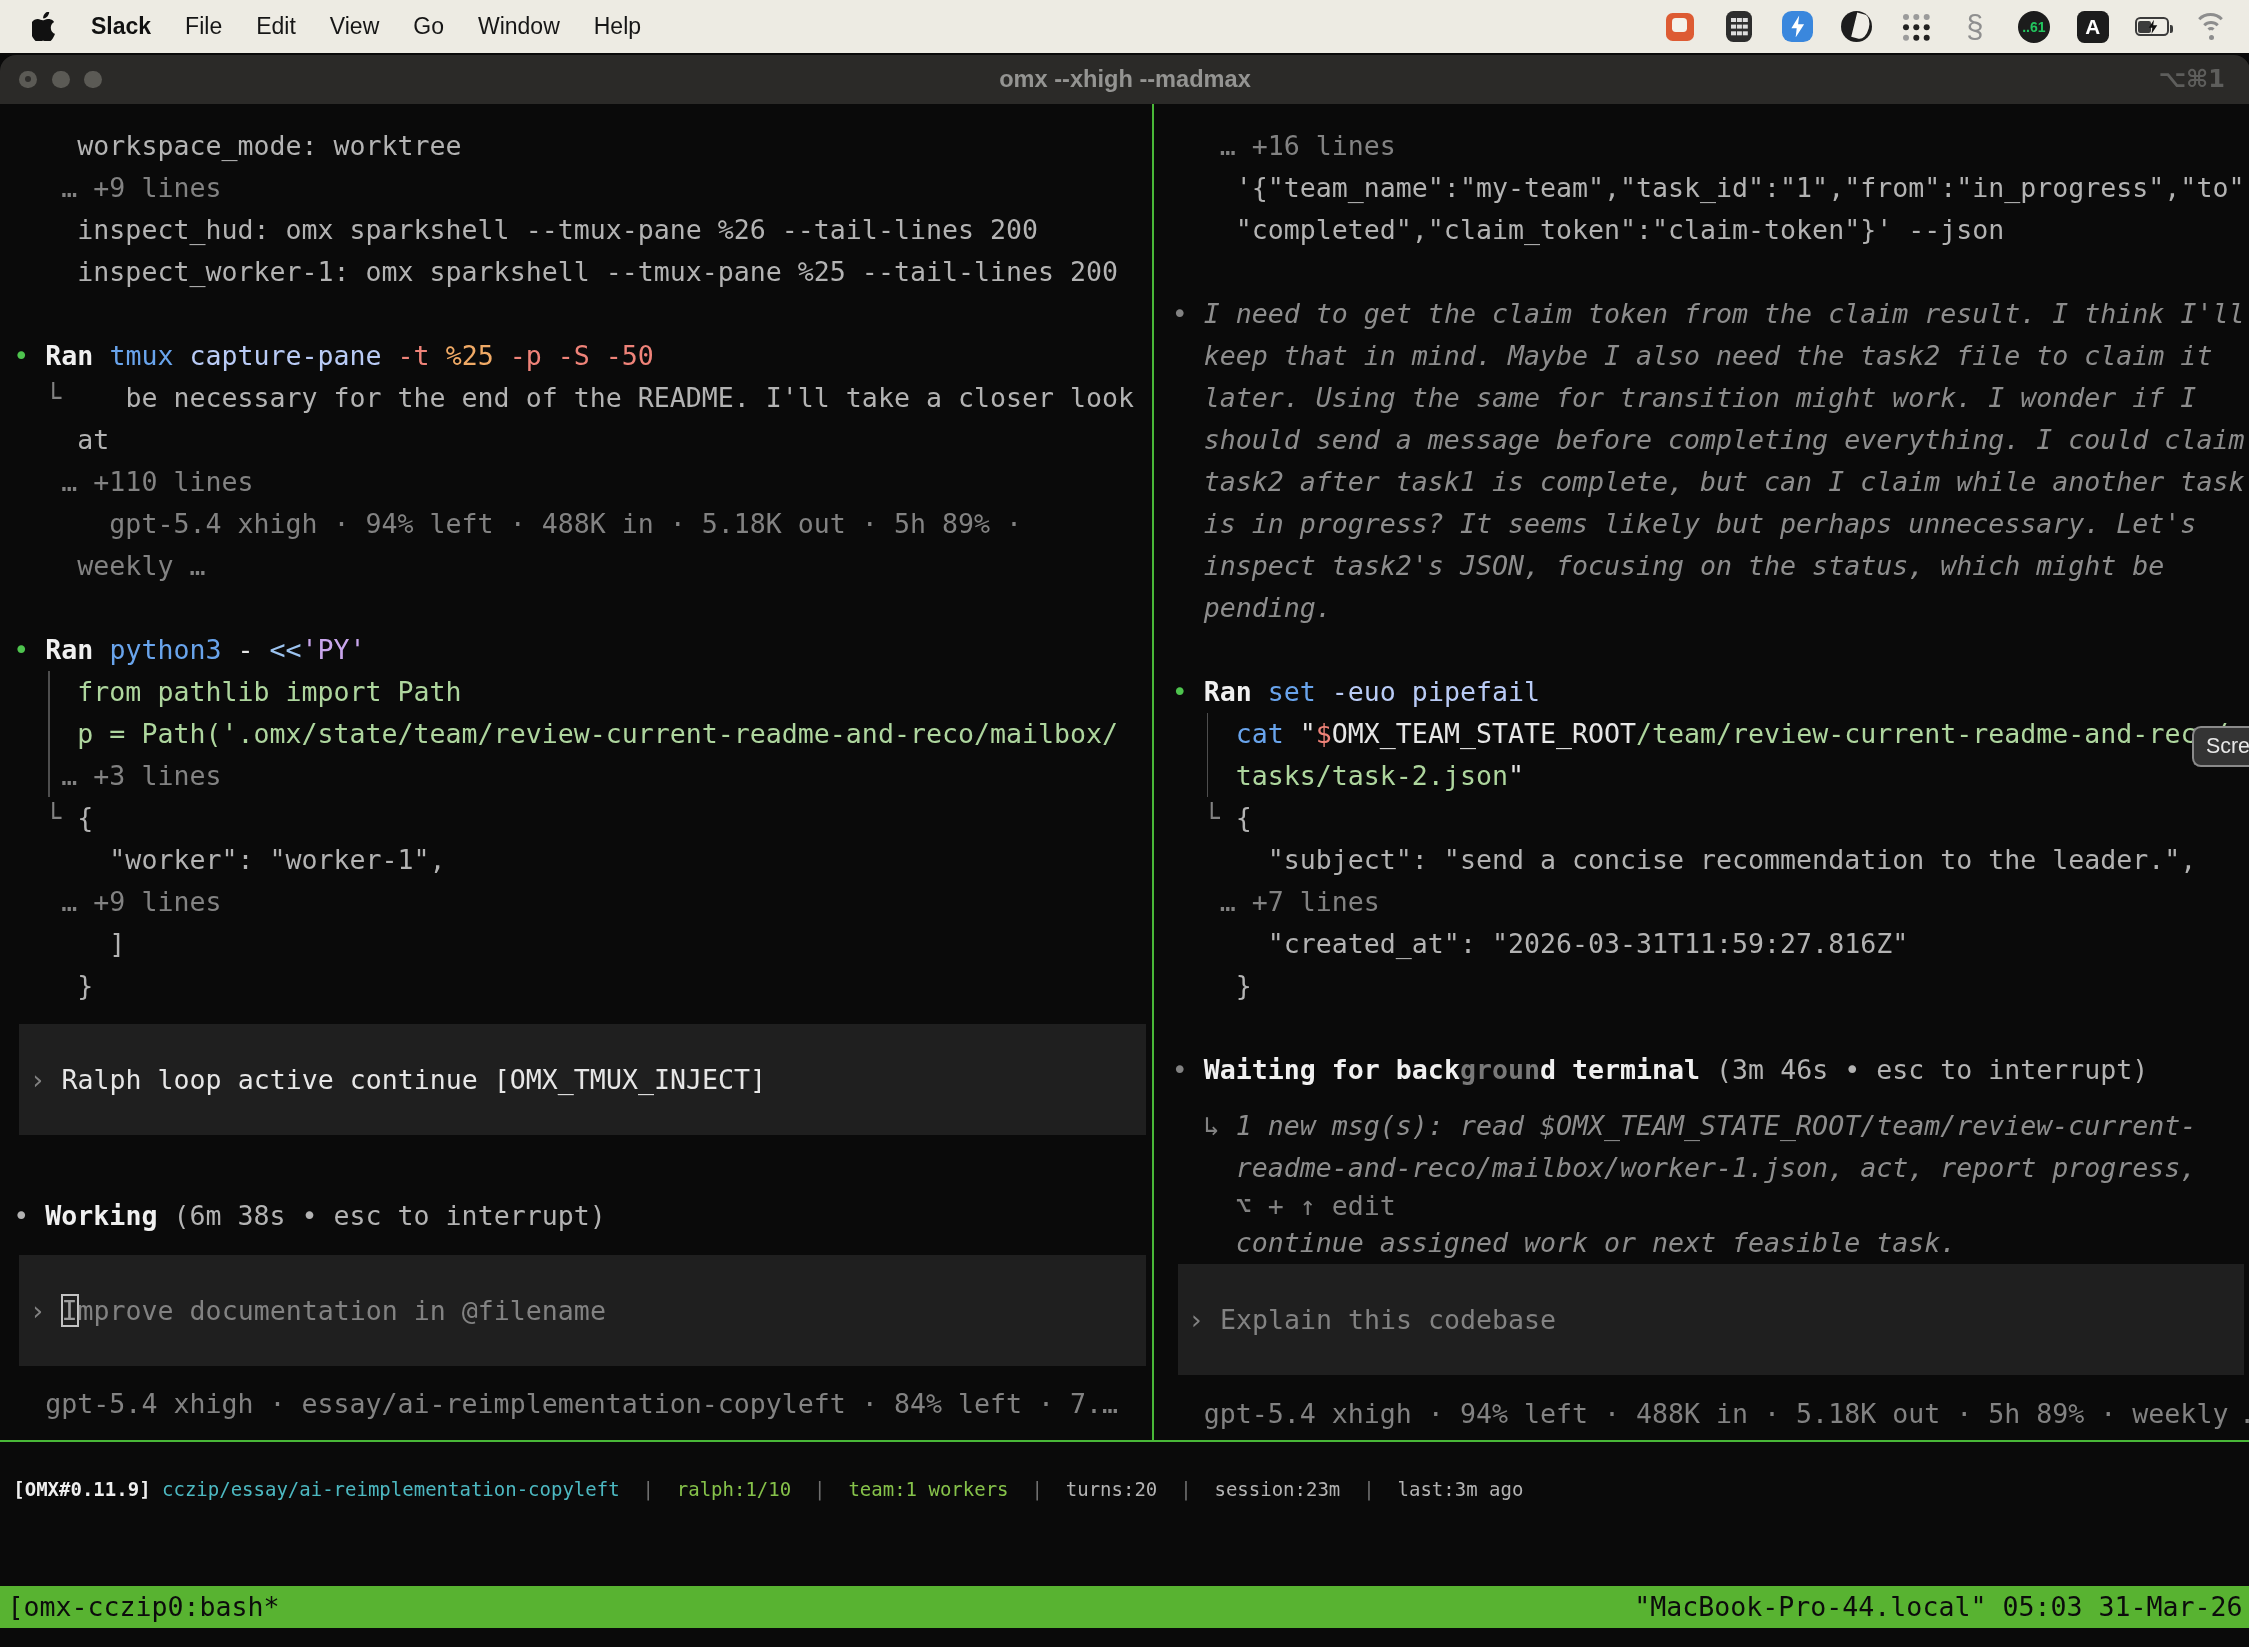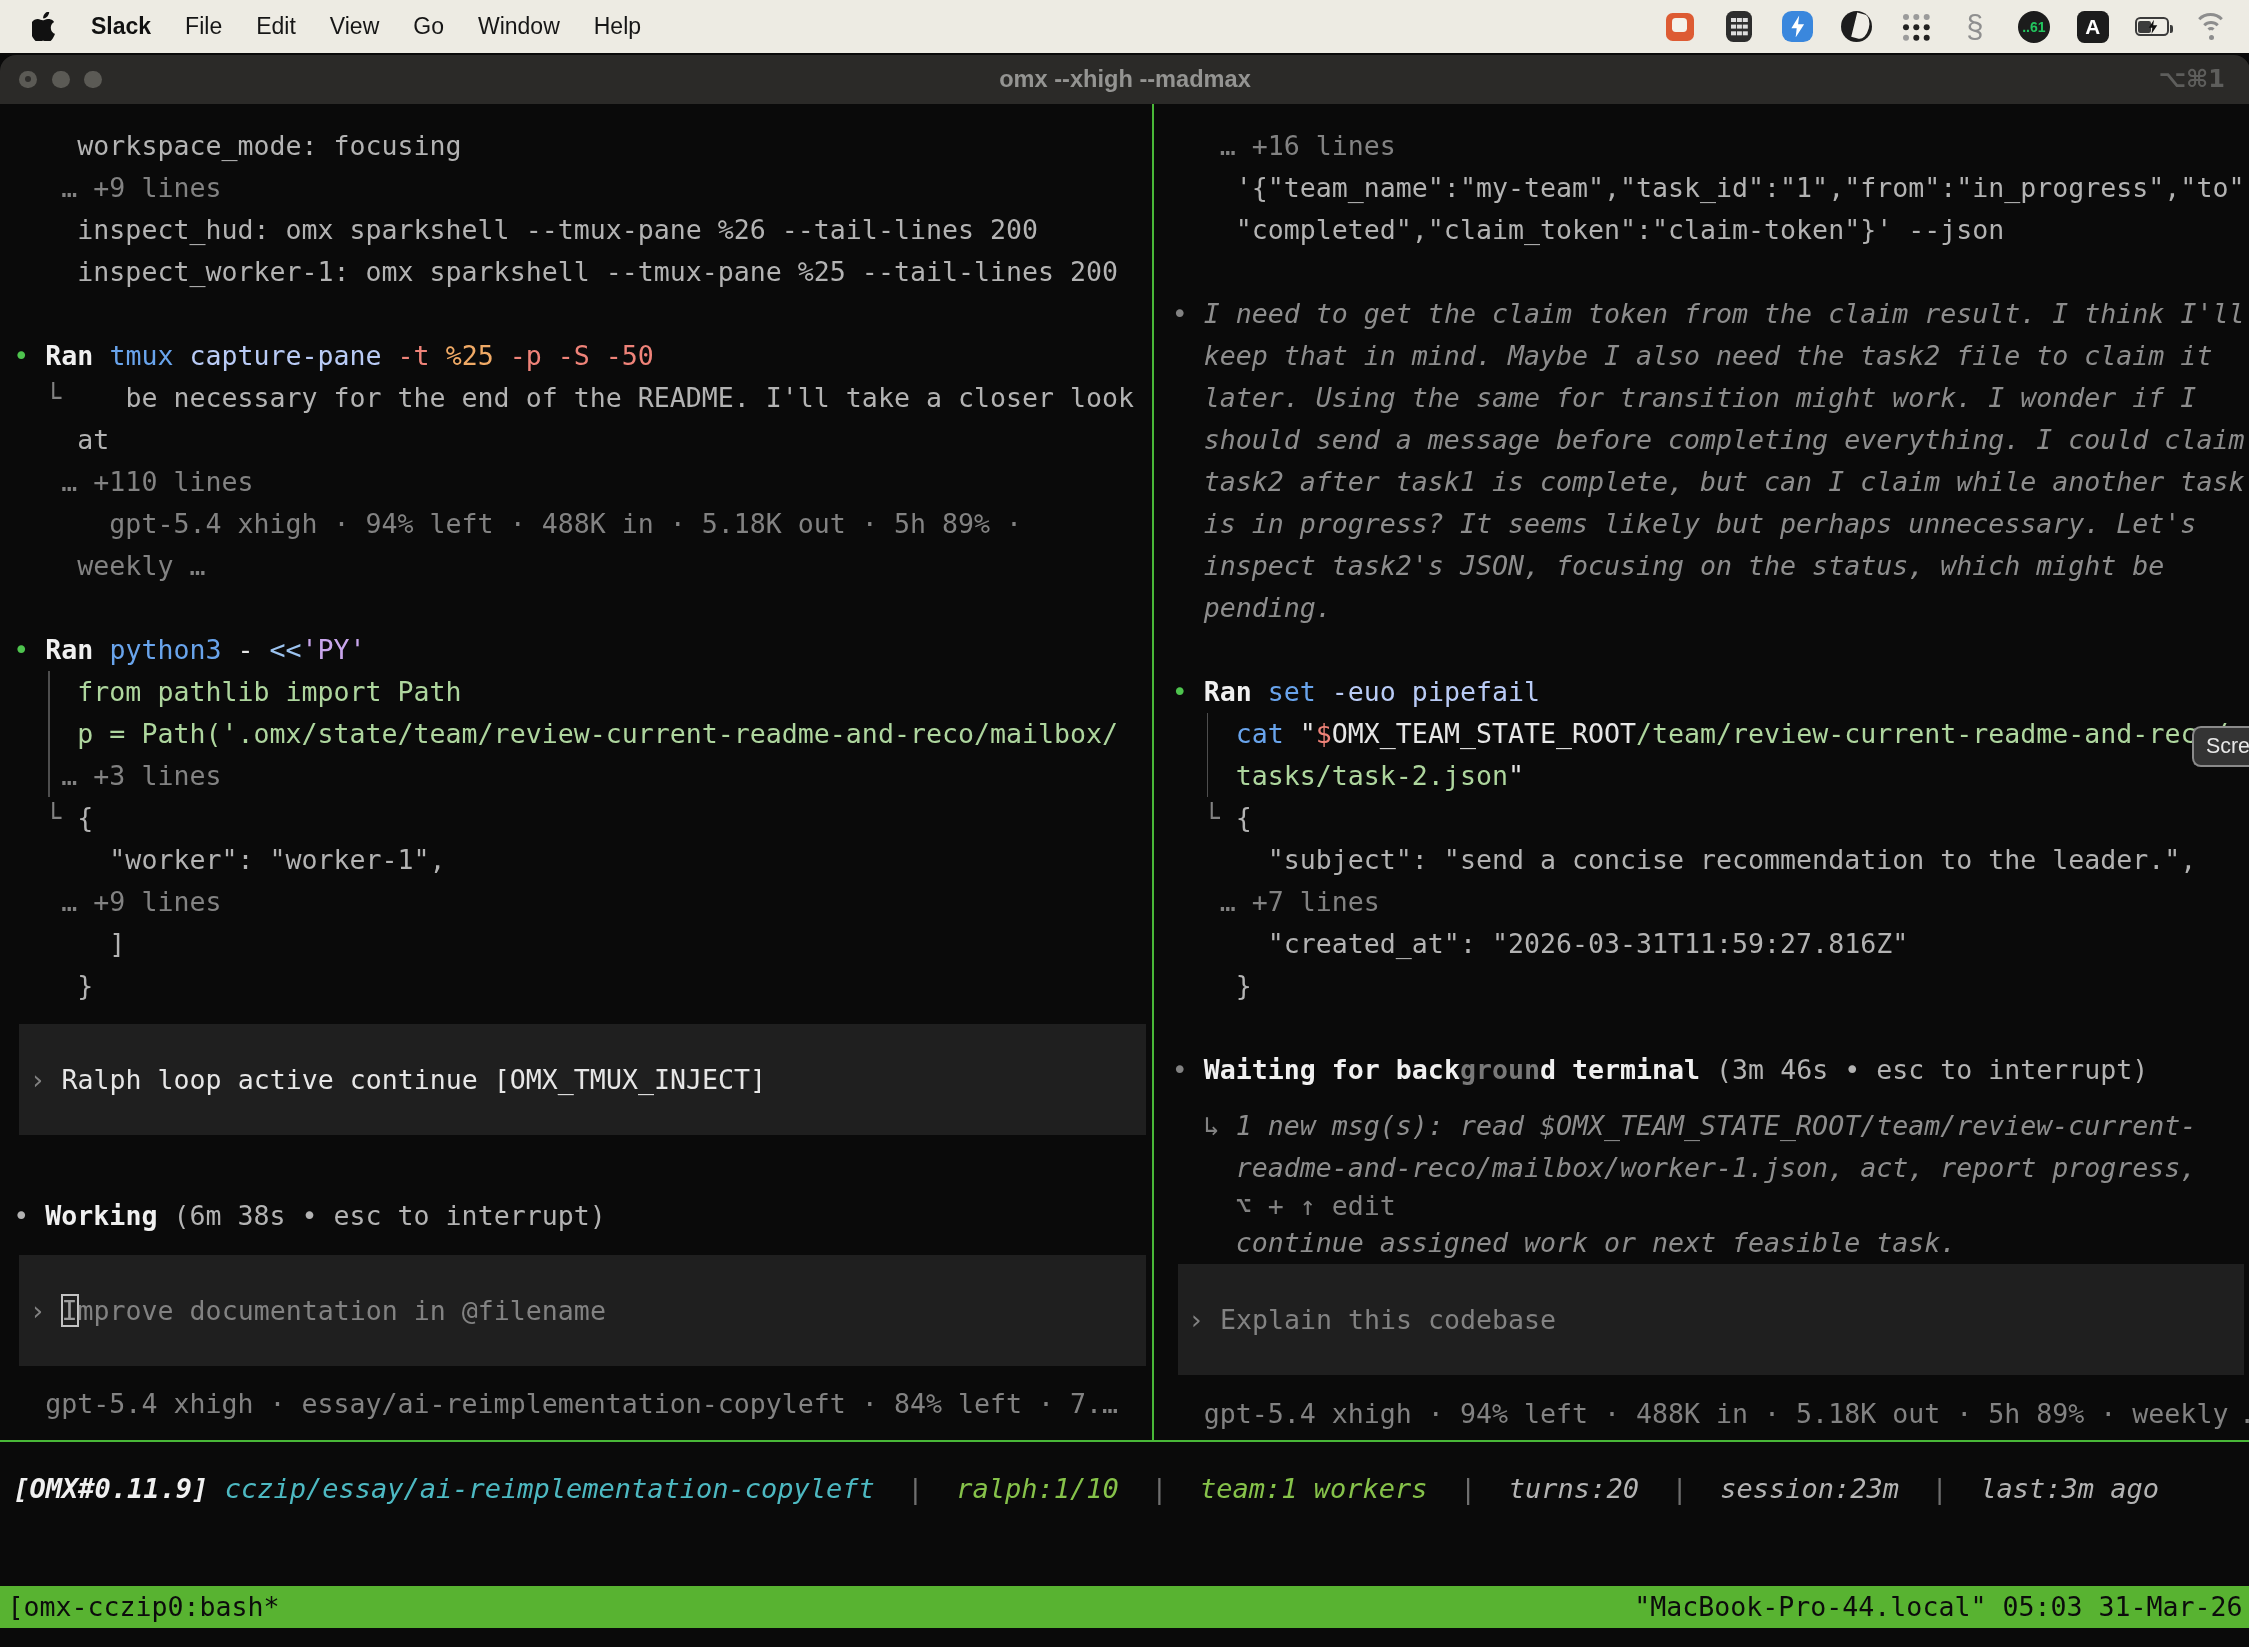--- a/index.html
+++ b/index.html
@@ -76,21 +76,21 @@
   .tk.w { color:#e6e6e6; } .tk.bw { color:#f0f0f0; font-weight:bold; } .tk.bwd { color:#787878; font-weight:bold; }
   .tk.grn { color:var(--bullet_green); } .tk.code { color:var(--code_green); }
   .tk.blu { color:var(--blue); } .tk.lav { color:var(--lavender); } .tk.sal { color:var(--salmon); }
   .tk.org { color:var(--orange); } .tk.pur { color:var(--purple); } .tk.lbl { color:var(--light_blue); }
   .tk.it { color:#8d8d8d; font-style:italic; }
   .tk.cyn { color:var(--cyan); } .tk.lime { color:var(--lime); }
   .tk.cur { outline:2.2px solid #c4c4c4; outline-offset:-1.5px; color:#9e9e9e; }
 
   
   .omx-line { position:absolute; left:13.3px; right:0; top:1413px; height:42px; line-height:42px;
-    font-family:"DejaVu Sans Mono", monospace; font-size:27px; white-space:pre;font-style:italic; }
+    font-family:"DejaVu Sans Mono", monospace; font-size:19px; white-space:pre; }
   .tmuxbar { position:absolute; left:0; right:0; top:1531px; height:42px; background:var(--status_green);
     color:#0c0c0c; font-family:"DejaVu Sans Mono", monospace; font-size:26.6px; line-height:42px;
     display:flex; justify-content:space-between; padding:0 7.4px; white-space:pre; }
 
   .overlay-scre { position:absolute; right:0; top:671px; height:41px; min-width:53px; background:#343434;
     border:2.2px solid #8a8a8a; border-right:none; border-radius:8.9px 0 0 8.9px; color:#e8e8e8;
     font-size:21.4px; line-height:37px; padding-left:11.8px; z-index:5; }
 </style>
 </head>
 <body>
@@ -160,21 +160,21 @@
   <div class="window">
     <div class="titlebar">
       <span class="tl c1"></span>
       <span class="tl c2"></span>
       <span class="tl c3"></span>
       <div class="tb-title">omx --xhigh --madmax</div>
       <div class="tb-shortcut">⌥⌘1</div>
     </div>
 
     <div class="pane left" id="pane-left">
-        <div class="row"><span class="tk g">    workspace_mode: focusing</span></div>
+        <div class="row"><span class="tk g">    workspace_mode: worktree</span></div>
         <div class="row"><span class="tk dg">   … +9 lines</span></div>
         <div class="row"><span class="tk g">    inspect_hud: omx sparkshell --tmux-pane %26 --tail-lines 200</span></div>
         <div class="row"><span class="tk g">    inspect_worker-1: omx sparkshell --tmux-pane %25 --tail-lines 200</span></div>
         <div class="gap"></div>
         <div class="row"><span class="tk grn">• </span><span class="tk bw">Ran </span><span class="tk blu">tmux </span><span class="tk lav">capture-pane </span><span class="tk sal">-t </span><span class="tk org">%25 </span><span class="tk sal">-p -S -50</span></div>
         <div class="row"><span class="tk dg">  └    </span><span class="tk g">be necessary for the end of the README. I'll take a closer look</span></div>
         <div class="row"><span class="tk g">    at</span></div>
         <div class="row"><span class="tk dg">   … +110 lines</span></div>
         <div class="row"><span class="tk dg">      gpt-5.4 xhigh · 94% left · 488K in · 5.18K out · 5h 89% ·</span></div>
         <div class="row"><span class="tk dg">    weekly …</span></div>

